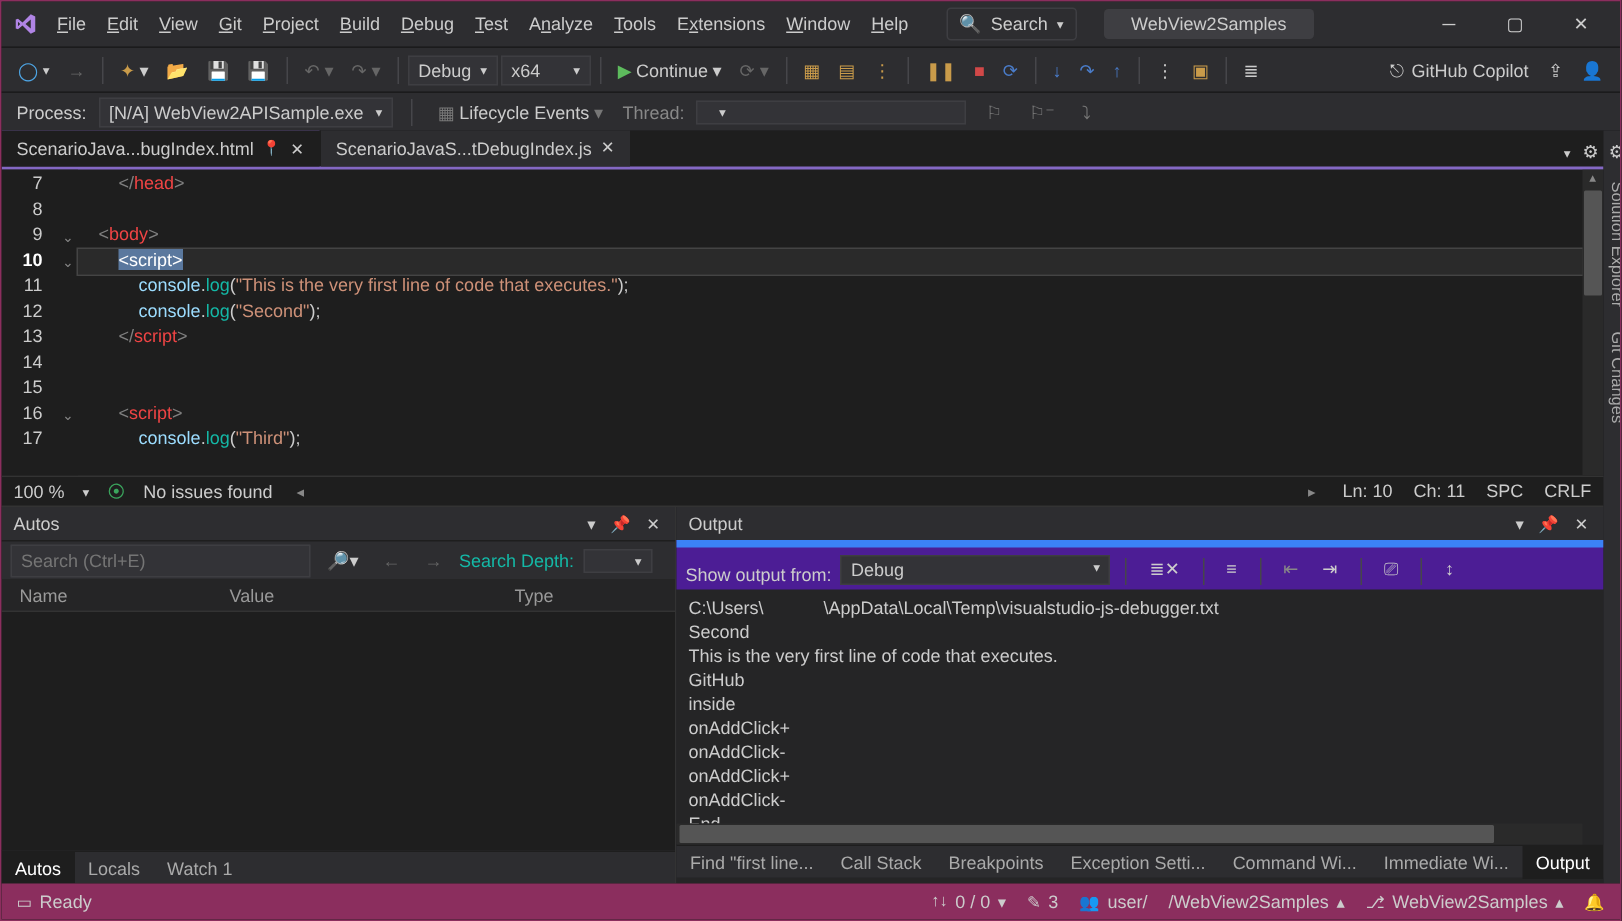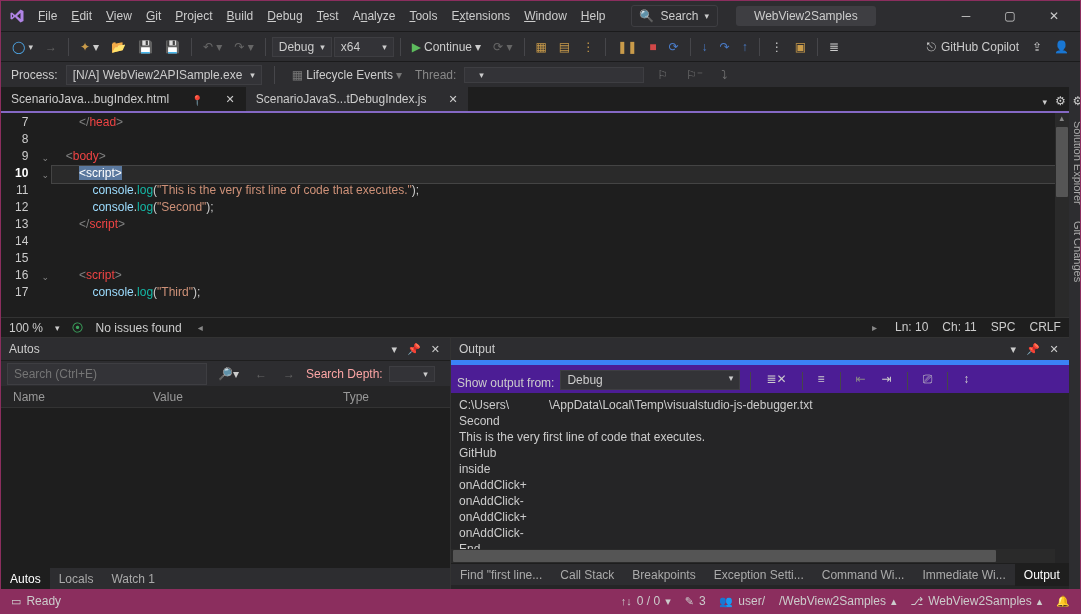--- a/index.html
+++ b/index.html
@@ -13,21 +13,21 @@
 .title-project{margin-left:14px;background:#3e3e42;padding:3px 18px;border-radius:3px;cursor:pointer}
 .spacer{flex:1}
 .win-btn{width:40px;height:28px;display:flex;align-items:center;justify-content:center;cursor:pointer}
 .toolbar{height:30px;background:#2d2d30;display:flex;align-items:center;padding:0 6px;gap:2px;border-top:1px solid #1b1b1c}
 .tb-btn{padding:4px 5px;cursor:pointer;display:flex;align-items:center;gap:3px;border-radius:2px}
 .tb-sep{width:1px;height:18px;background:#46464a;margin:0 4px}
 .tb-dropdown{background:#333337;border:1px solid #3e3e42;padding:2px 6px;min-width:60px;display:flex;align-items:center;justify-content:space-between;gap:6px}
 .process-bar{height:26px;background:#2d2d30;display:flex;align-items:center;padding:0 10px;gap:8px;border-top:1px solid #1b1b1c}
 .process-dd{background:#333337;border:1px solid #3e3e42;padding:2px 6px;display:flex;align-items:center;gap:8px}
 .tab-strip{height:26px;background:#1e1e1e;display:flex;align-items:flex-end;border-bottom:2px solid #8468c4}
-.tab{padding:5px 10px;background:#2d2d30;color:#aaa;display:flex;align-items:flex-end;gap:22px;cursor:pointer;margin-right:1px}
+.tab{padding:5px 10px;background:#2d2d30;color:#aaa;display:flex;align-items:center;gap:6px;cursor:pointer;margin-right:1px}
 .tab.active{background:#1e1e1e;color:#fff;border-top:1px solid #8468c4}
 .tab-close{font-size:11px;cursor:pointer}
 .pin-icon{font-size:10px}
 .editor-area{flex:1;display:flex;overflow:hidden}
 .code-area{flex:1;display:flex;font-family:Consolas,monospace;overflow:hidden;position:relative}
 .gutter{background:#1e1e1e;padding:2px 10px 2px 14px;text-align:right;color:#858585;font-family:Consolas,monospace}
 .gutter .line{height:17px}
 .gutter .active-line{color:#fff;font-weight:bold}
 .fold-col{width:14px;background:#1e1e1e;padding-top:2px}
 .fold-col .fold{height:17px;display:flex;align-items:center;justify-content:center;color:#888;font-size:9px;cursor:pointer}
@@ -300,21 +300,21 @@
           <span class="panel-title">Autos</span>
           <span class="panel-icon">▾</span>
           <span class="panel-icon">📌</span>
           <span class="panel-icon">✕</span>
         </div>
         <div class="panel-toolbar">
           <input class="search-input" placeholder="Search (Ctrl+E)" style="">
           <span class="tb-btn">🔎▾</span>
           <span class="tb-btn" style="color:#666">←</span>
           <span class="tb-btn" style="color:#666">→</span>
-          <span style="color:#fca5a5">Search Depth:</span>
+          <span style="color:#14b8a6">Search Depth:</span>
           <div class="depth-box">
               <span style="float:right;font-size:9px">▾</span>
             </div>
         </div>
         <div class="autos-headers">
           <div class="col-name">Name</div>
           <div class="col-value">Value</div>
           <div class="col-type">Type</div>
         </div>
         <div class="panel-body"></div>

